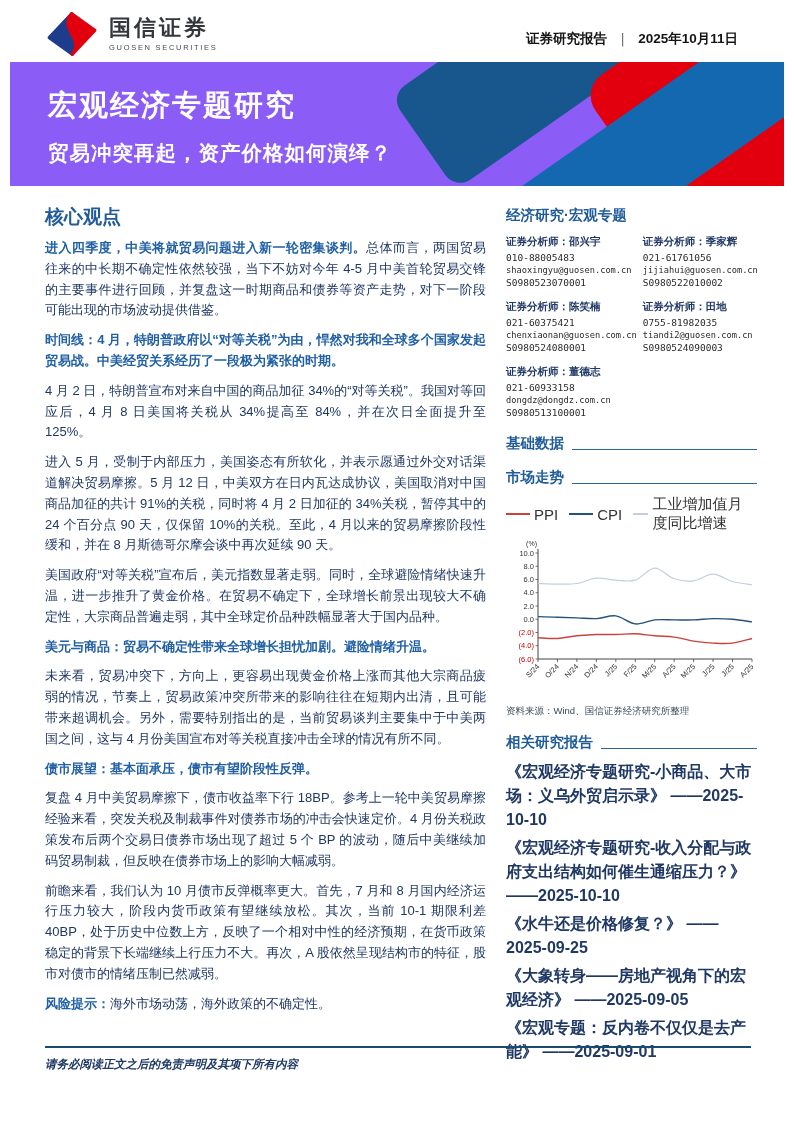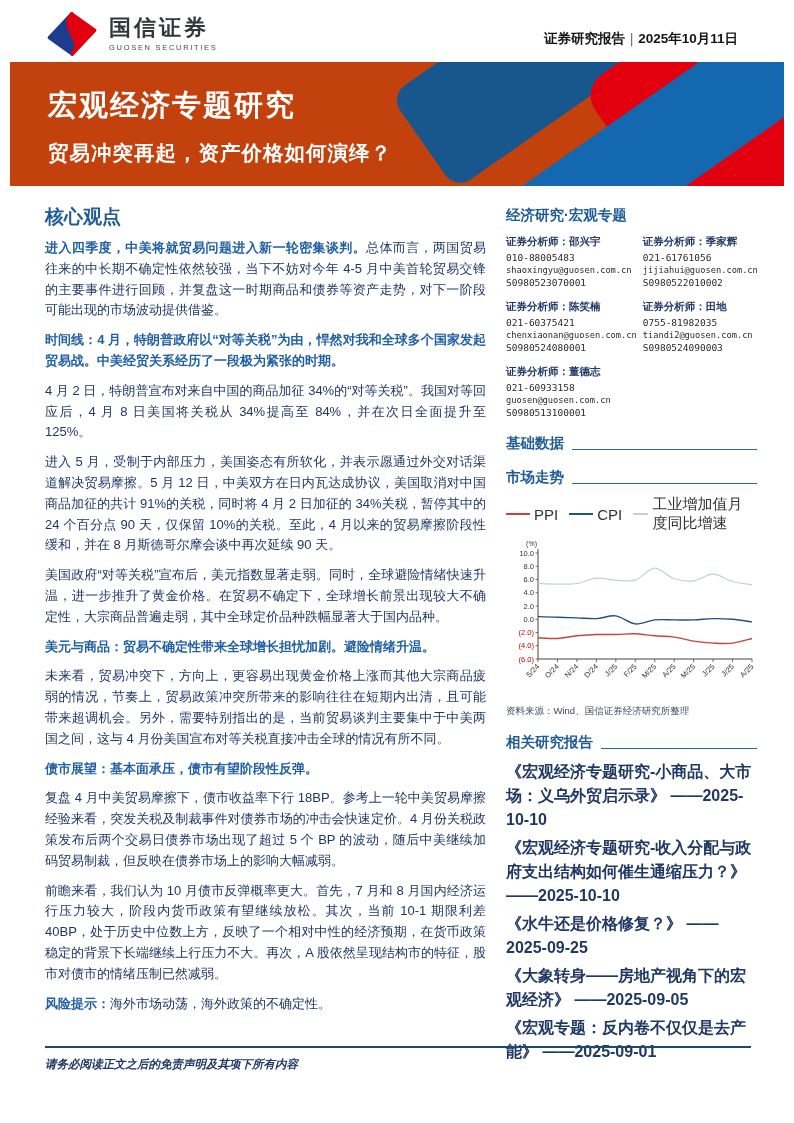--- a/index.html
+++ b/index.html
@@ -5,26 +5,26 @@
   html,body{margin:0;padding:0;background:#ffffff;}
   .page{width:794px;height:1123px;position:relative;overflow:hidden;background:#fff;
         font-family:"Liberation Sans","DejaVu Sans",sans-serif;color:#1F3864;}
 
   
   .header{position:absolute;left:0;top:0;width:794px;height:64px;background:#fff;}
   .logo{position:absolute;left:45px;top:11px;display:flex;align-items:center;gap:10px;}
   .logo svg{width:54px;height:46px;display:block;}
   .logo-cn{font-size:22px;font-weight:bold;color:#33363B;letter-spacing:3px;line-height:1.05;}
   .logo-en{font-size:7.5px;color:#45494F;letter-spacing:1.7px;margin-top:3px;}
-  .header-right{position:absolute;right:56px;top:30px;display:flex;align-items:center;
+  .header-right{position:absolute;right:56px;top:30px;display:flex;align-items:center;gap:9px;
                 font-size:13.5px;font-weight:bold;color:#141414;}
   .header-divider{font-weight:normal;color:#333;}
 
   
-  .banner{position:absolute;left:10px;top:62px;width:774px;height:124px;background:#c2410c;overflow:hidden;}
+  .banner{position:absolute;left:10px;top:62px;width:774px;height:124px;background:#8b5cf6;overflow:hidden;}
   .shp{position:absolute;transform:rotate(-35deg);}
   .shp-mid{right:-30px;top:-100px;width:430px;height:115px;background:#17578E;border-radius:18px;}
   .shp-red{right:-48px;top:-52px;width:215px;height:195px;background:#E2000F;border-radius:26px;}
   .shp-bright{right:-70px;top:42px;width:400px;height:94px;background:#1468B0;border-radius:16px;}
   .shp-dark{right:-240px;top:98px;width:390px;height:92px;background:#0B3A66;border-radius:16px;}
   .banner-text{position:absolute;left:38px;top:24px;z-index:6;}
   .banner-title{color:#fff;font-size:29px;font-weight:bold;letter-spacing:2px;}
   .banner-sub{color:#fff;font-size:20.5px;font-weight:bold;letter-spacing:1px;margin-top:13px;}
 
   
@@ -139,21 +139,21 @@
           </div>
           <div>
             <div class="an-name">证券分析师：田地</div>
             <div class="an-line">0755-81982035</div>
             <div class="an-line an-email">tiandi2@guosen.com.cn</div>
             <div class="an-line">S0980524090003</div>
           </div>
           <div>
             <div class="an-name">证券分析师：董德志</div>
             <div class="an-line">021-60933158</div>
-            <div class="an-line an-email">guosen@guosen.com.cn</div>
+            <div class="an-line an-email">dongdz@dongdz.com.cn</div>
             <div class="an-line">S0980513100001</div>
           </div>
         </div>
 
       <div class="side-head">
         <span>基础数据</span>
         <span class="rule"></span>
       </div>
 
       <div class="side-head">

